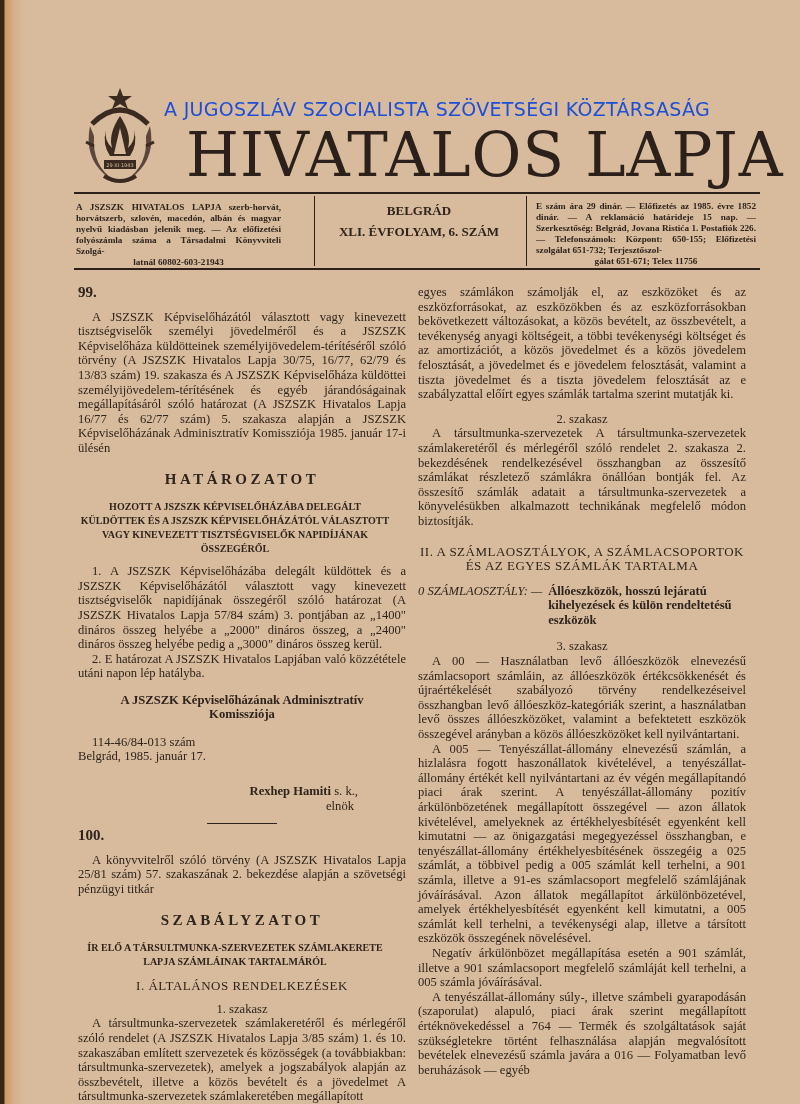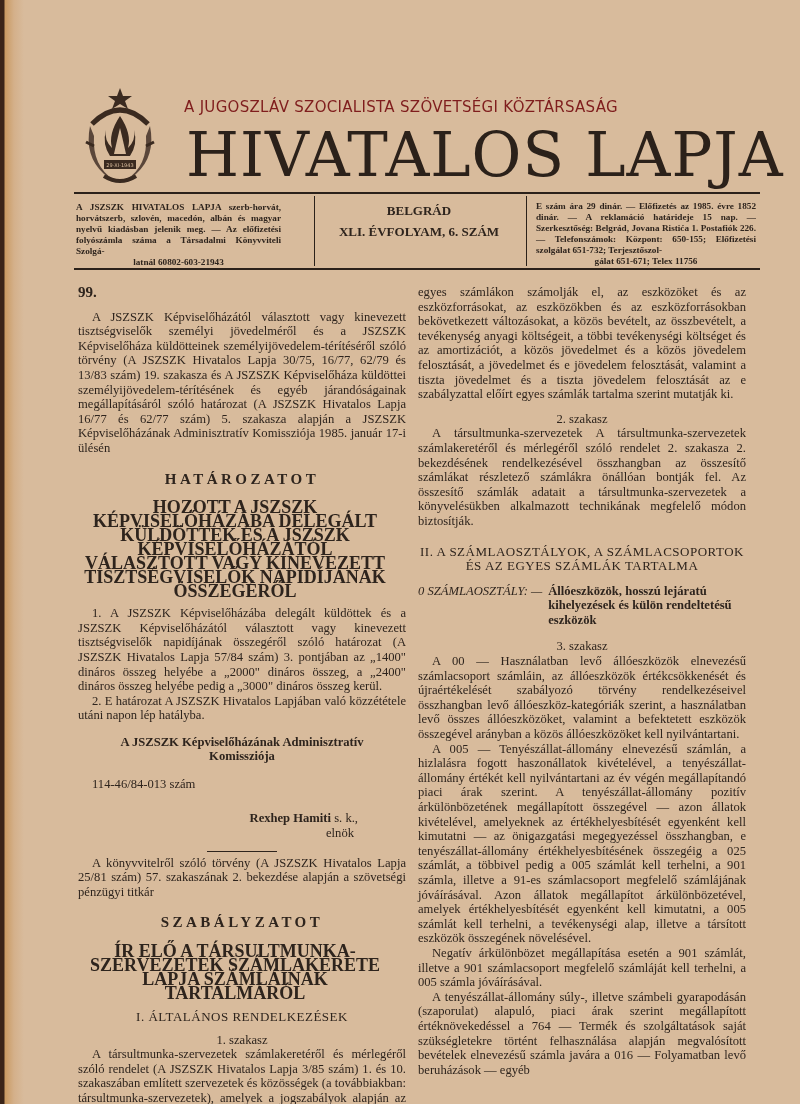--- a/index.html
+++ b/index.html
@@ -6,36 +6,36 @@
   body {
     width:800px; height:1104px; overflow:hidden; position:relative;
     background:#d8bb9c;
     background-image: linear-gradient(90deg, #3a2418 0px, #3a2418 4px, #c99a62 5px, #d4b08a 14px, rgba(216,187,156,0) 24px);
     font-family:"Liberation Serif", "DejaVu Serif", serif;
     color:#2e241d;
   }
   .page { position:absolute; left:0; top:0; width:800px; height:1104px; }
   
   .emblem { position:absolute; left:74px; top:86px; width:92px; height:102px; }
-  .over-title { position:absolute; left:184px; top:98px; width:600px; font-family:"DejaVu Sans", sans-serif; font-size:15px; letter-spacing:0.3px; color:#7f1d1d; white-space:nowrap; }
+  .over-title { position:absolute; left:164px; top:98px; width:600px; font-family:"DejaVu Sans", sans-serif; font-size:19px; letter-spacing:0.3px; color:#1d4ed8; white-space:nowrap; }
   .main-title { position:absolute; left:186px; top:122px; font-family:"DejaVu Serif", serif; font-size:62px; line-height:66px; letter-spacing:1px; color:#2b211a; white-space:nowrap; transform:scaleX(0.98); transform-origin:left top; }
   .rule { position:absolute; background:#2b211a; }
   .info-left { position:absolute; left:76px; top:202px; width:205px; font-size:9.2px; line-height:11px; font-weight:bold; text-align:justify; }
   .info-left .c { text-align:center; display:block; }
   .info-mid { position:absolute; left:316px; top:200px; width:206px; text-align:center; font-weight:bold; }
   .info-mid div { font-size:13px; line-height:21px; }
   .info-right { position:absolute; left:536px; top:201px; width:220px; font-size:9.2px; line-height:11px; font-weight:bold; text-align:justify; }
   .info-right .c { display:block; text-align:center; }
   .col { position:absolute; top:285px; width:328px; font-size:12.6px; line-height:14.6px; text-align:justify; }
   .col.left { left:78px; }
   .col.right { left:418px; }
   .num { font-weight:bold; font-size:15px; margin:0 0 10px 0; display:block; }
   p { margin:0; text-indent:14px; }
   .spaced { text-align:center; font-weight:bold; letter-spacing:3.5px; font-size:15px; margin:16px 0 14px 0; }
-  .heading { text-align:center; font-weight:bold; font-size:18px; line-height:14px; margin:0 14px 8px 0; }
+  .heading { text-align:center; font-weight:bold; font-size:10px; line-height:14px; margin:0 14px 8px 0; }
   .sig-block { text-align:center; font-weight:bold; font-size:12.6px; margin:12px 0 14px 0; line-height:14px; }
   .ref { margin:6px 0 0 0; text-indent:14px; }
   .ref2 { margin:0; }
   .signer { text-align:right; margin:20px 48px 0 0; }
   .signer b { font-weight:bold; }
   .title-role { text-align:right; margin-right:52px; }
   .short-rule { width:70px; height:1px; background:#2e241d; margin:10px auto 4px auto; }
   .section-title { text-align:center; font-size:13px; letter-spacing:0.5px; margin:10px 0 8px 0; text-indent:0; }
   .szakasz { text-align:center; margin:8px 0 0 0; text-indent:0; }
   .class-line { display:flex; margin:10px 0 6px 0; font-size:12.6px; }
@@ -91,26 +91,28 @@
     <p>A JSZSZK Képviselőházától választott vagy kinevezett tisztségviselők személyi jövedelméről és a JSZSZK Képviselőháza küldötteinek személyijövedelem-térítéséről szóló törvény (A JSZSZK Hivatalos Lapja 30/75, 16/77, 62/79 és 13/83 szám) 19. szakasza és A JSZSZK Képviselőháza küldöttei személyijövedelem-térítésének és egyéb járandóságainak megállapításáról szóló határozat (A JSZSZK Hivatalos Lapja 16/77 és 62/77 szám) 5. szakasza alapján a JSZSZK Képviselőházának Adminisztratív Komissziója 1985. január 17-i ülésén</p>
     <div class="spaced">HATÁROZATOT</div>
     <div class="heading">HOZOTT A JSZSZK KÉPVISELŐHÁZÁBA DELEGÁLT KÜLDÖTTEK ÉS A JSZSZK KÉPVISELŐHÁZÁTÓL VÁLASZTOTT VAGY KINEVEZETT TISZTSÉGVISELŐK NAPIDÍJÁNAK ÖSSZEGÉRŐL</div>
     <p>1. A JSZSZK Képviselőházába delegált küldöttek és a JSZSZK Képviselőházától választott vagy kinevezett tisztségviselők napidíjának összegéről szóló határozat (A JSZSZK Hivatalos Lapja 57/84 szám) 3. pontjában az „1400" dináros összeg helyébe a „2000" dináros összeg, a „2400" dináros összeg helyébe pedig a „3000" dináros összeg kerül.</p>
     <p>2. E határozat A JSZSZK Hivatalos Lapjában való közzététele utáni napon lép hatályba.</p>
     <div class="sig-block">
       <div>A JSZSZK Képviselőházának Adminisztratív</div>
       <div>Komissziója</div>
     </div>
     <p class="ref">114-46/84-013 szám</p>
+    <p class="ref2" style="text-indent:0">Belgrád, 1985. január 17.</p>
     <div class="signer">
       <b>Rexhep Hamiti</b>
       <span>s. k.,</span>
     </div>
     <div class="title-role">elnök</div>
     <div class="short-rule"></div>
+    <span class="num">100.</span>
     <p>A könyvvitelről szóló törvény (A JSZSZK Hivatalos Lapja 25/81 szám) 57. szakaszának 2. bekezdése alapján a szövetségi pénzügyi titkár</p>
     <div class="spaced">SZABÁLYZATOT</div>
     <div class="heading">ÍR ELŐ A TÁRSULTMUNKA-SZERVEZETEK SZÁMLAKERETE LAPJA SZÁMLÁINAK TARTALMÁRÓL</div>
     <div class="section-title">I. ÁLTALÁNOS RENDELKEZÉSEK</div>
     <p class="szakasz">1. szakasz</p>
     <p>A társultmunka-szervezetek számlakeretéről és mérlegéről szóló rendelet (A JSZSZK Hivatalos Lapja 3/85 szám) 1. és 10. szakaszában említett szervezetek és közösségek (a továbbiakban: társultmunka-szervezetek), amelyek a jogszabályok alapján az összbevételt, illetve a közös bevételt és a jövedelmet A társultmunka-szervezetek számlakeretében megállapított</p>
   </div>
 
   <div class="col right">
     <p style="text-indent:0">egyes számlákon számolják el, az eszközöket és az eszközforrásokat, az eszközökben és az eszközforrásokban bekövetkezett változásokat, a közös bevételt, az összbevételt, a tevékenység anyagi költségeit, a többi tevékenységi költséget és az amortizációt, a közös jövedelmet és a közös jövedelem felosztását, a jövedelmet és e jövedelem felosztását, valamint a tiszta jövedelmet és a tiszta jövedelem felosztását az e szabályzattal előírt egyes számlák tartalma szerint mutatják ki.</p>

